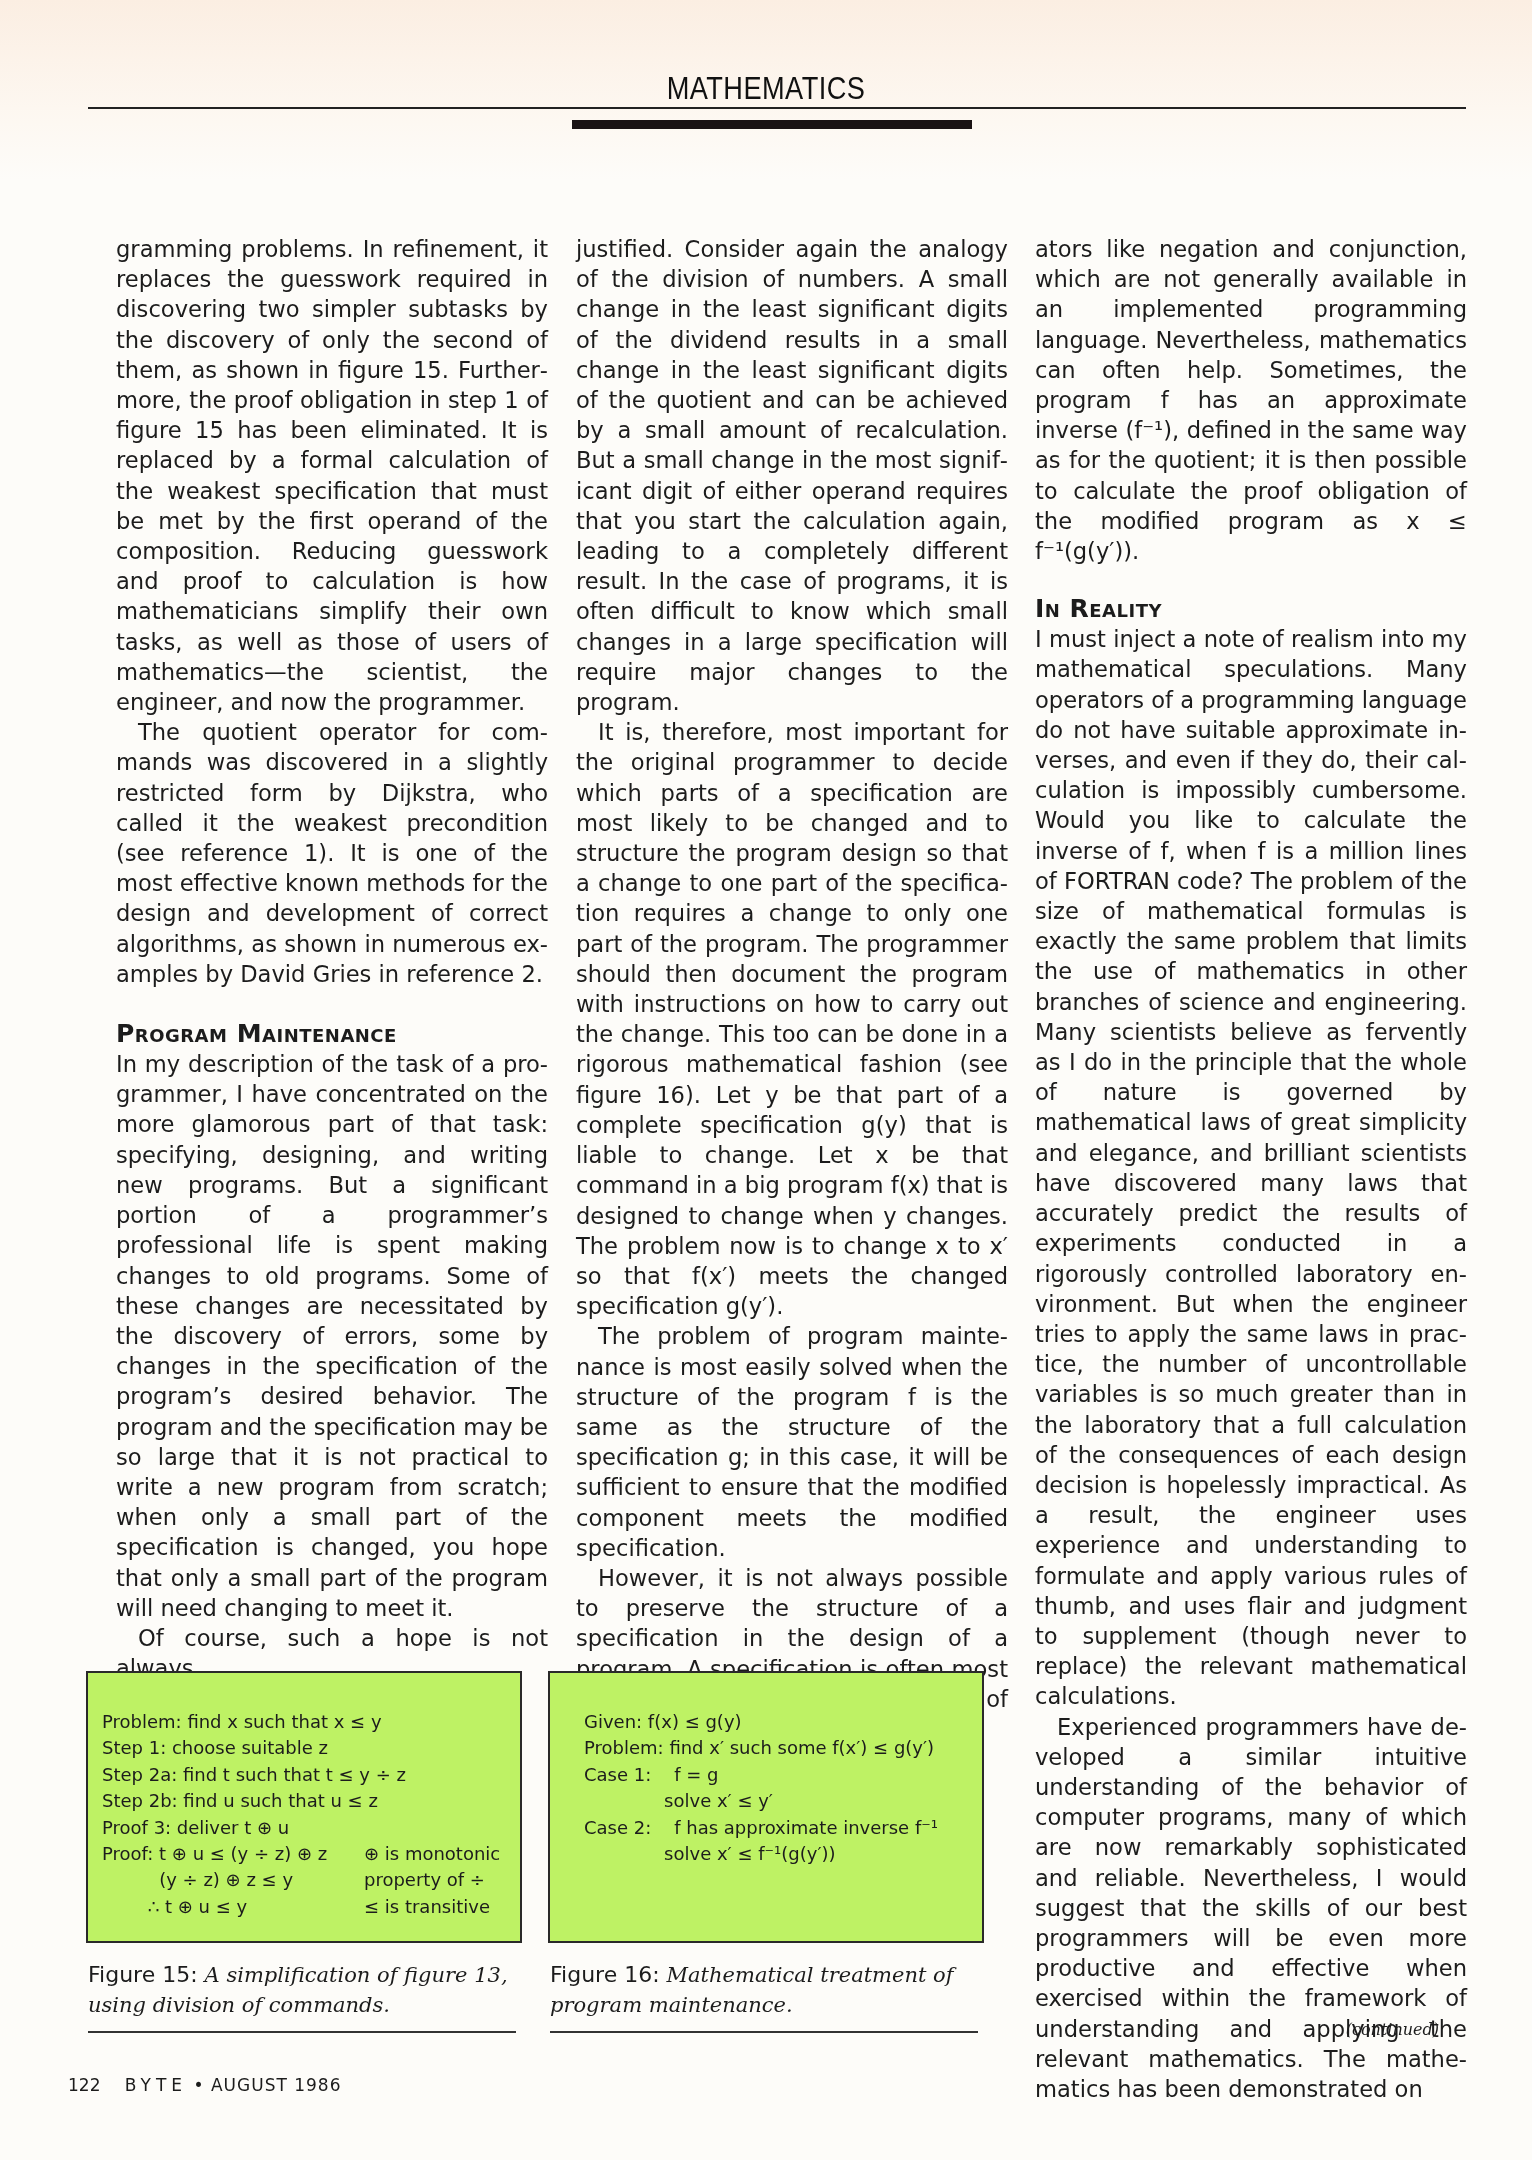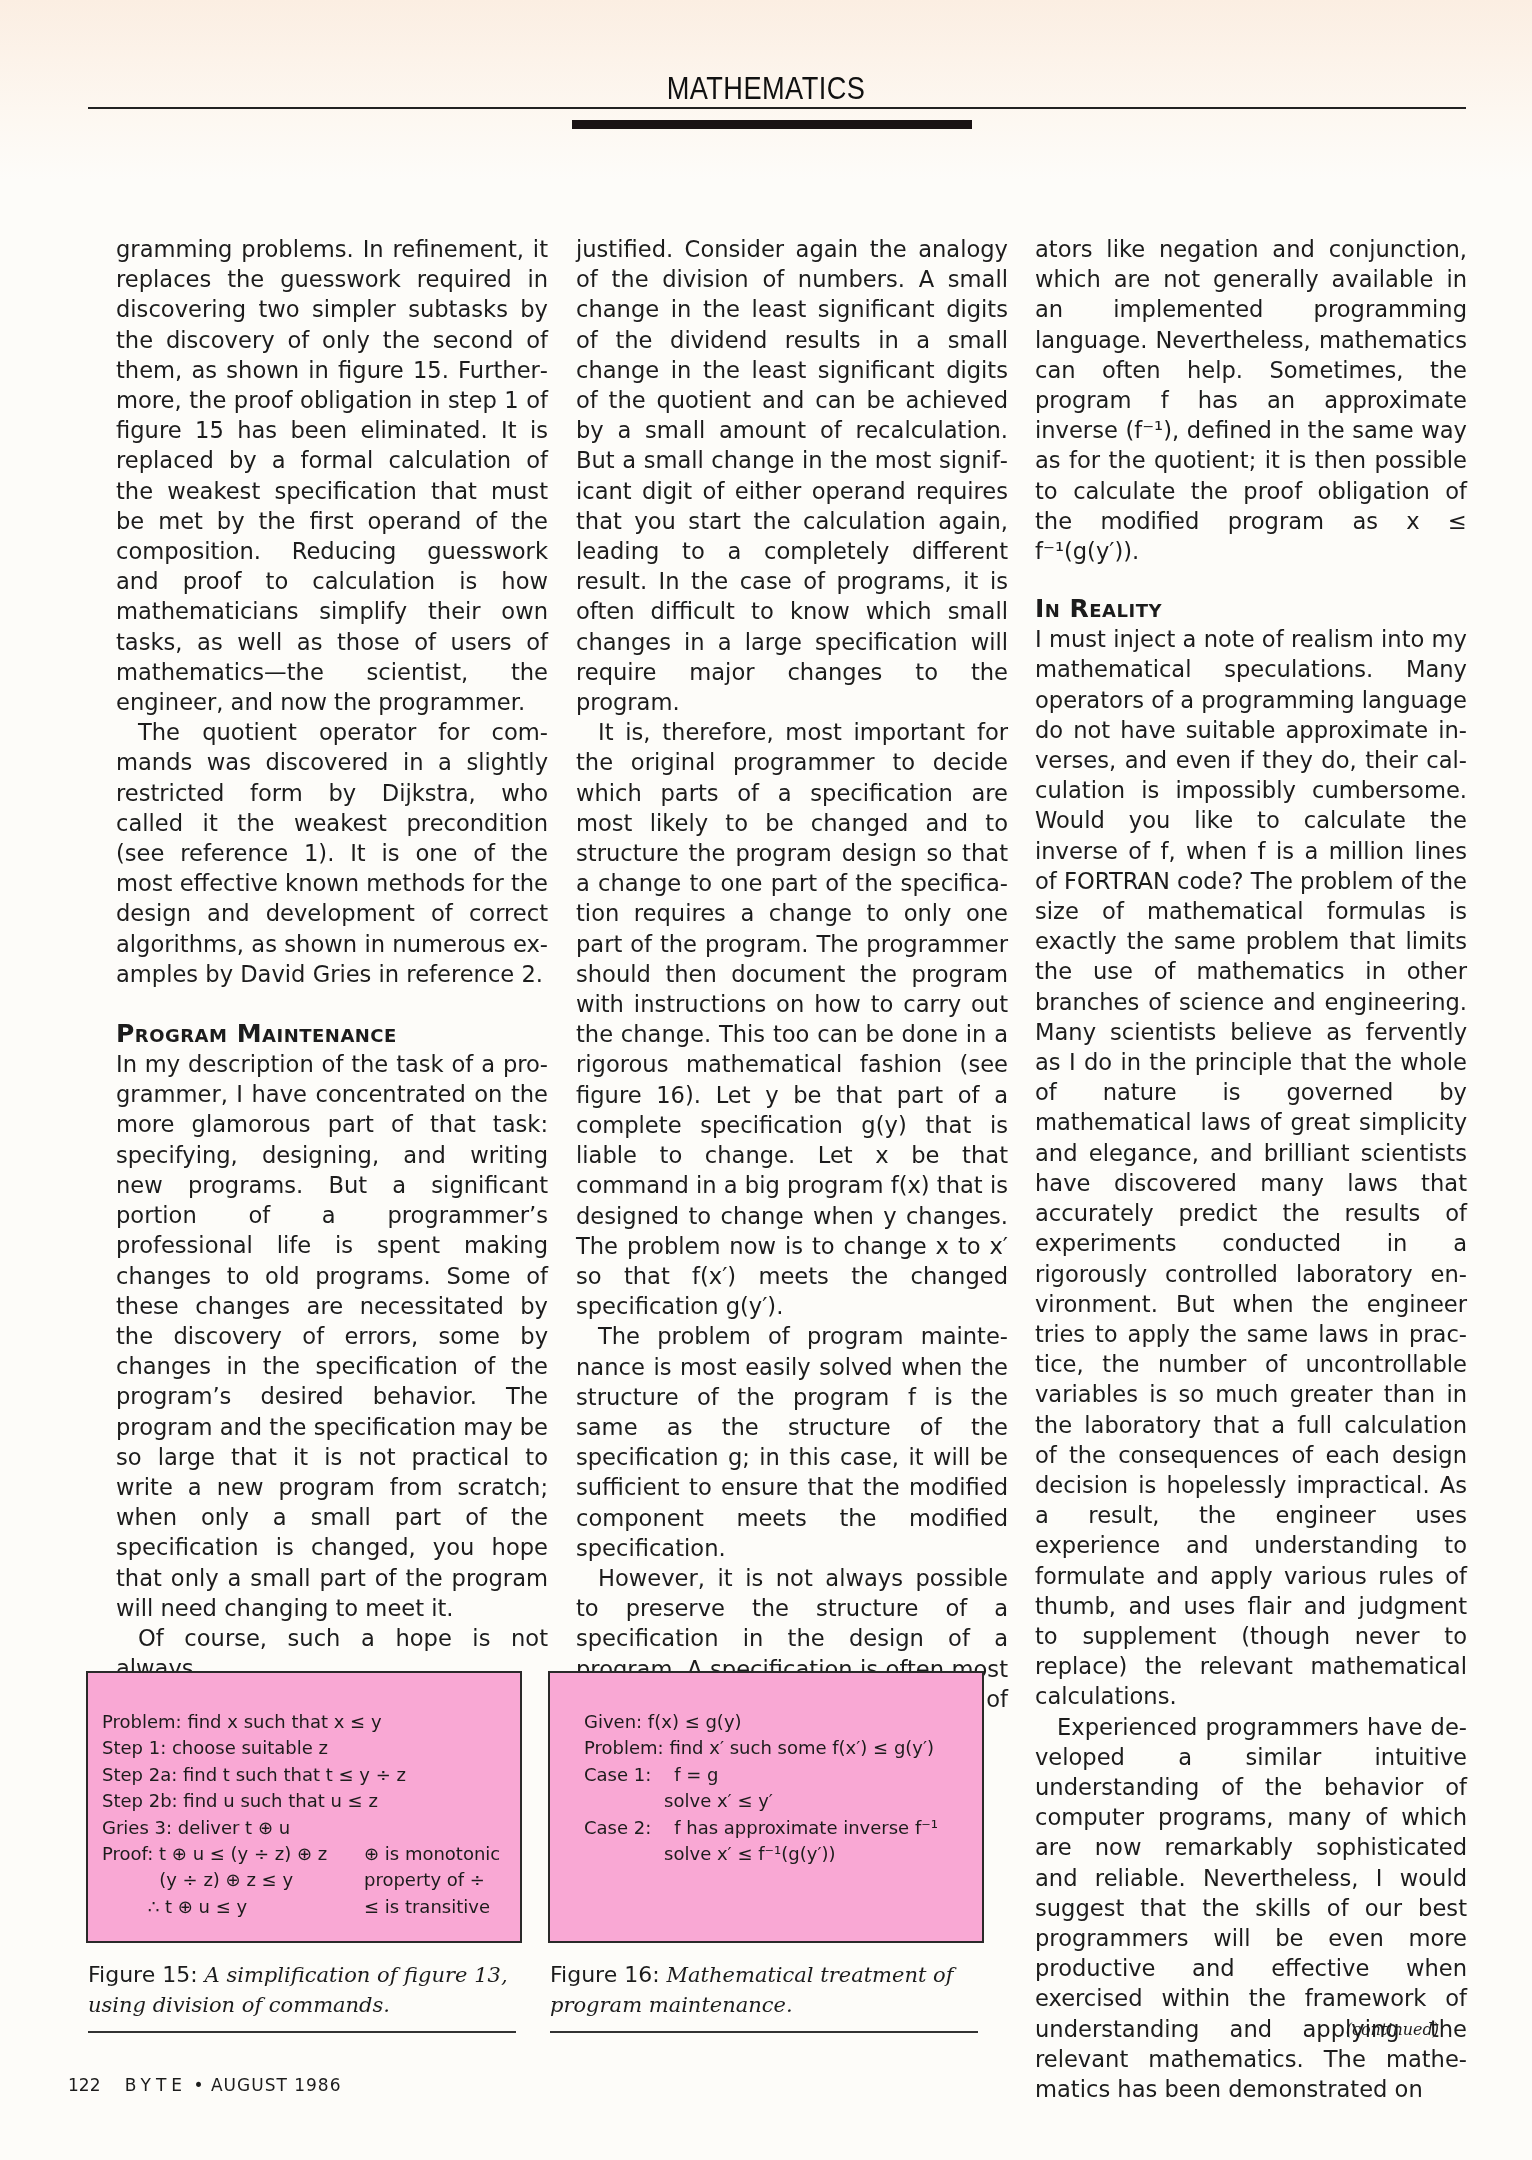--- a/index.html
+++ b/index.html
@@ -35,21 +35,21 @@
   #col1 { left: 88px; }
   #col2 { left: 548px; }
   #col3 { left: 1007px; }
   .heading {
     font-weight: bold; font-variant: small-caps; font-size: 25px; letter-spacing: 0.5px;
     margin-top: 30px !important; line-height: 30px; text-align: left;
   }
   .heading-first { margin-top: 28px !important; }
 
   .figure-box {
-    position: absolute; border: 2px solid #2a2a2a; background: #f9a8d4;
+    position: absolute; border: 2px solid #2a2a2a; background: #bef264;
     font-family: "DejaVu Sans", sans-serif; font-size: 18px; line-height: 26.4px;
   }
   #fig15-box { left: 86px; top: 1671px; width: 432px; height: 268px; }
   #fig16-box { left: 548px; top: 1671px; width: 432px; height: 268px; }
   .fig-lines { position: absolute; top: 36px; }
   #fig15-box .fig-lines { left: 14px; }
   #fig16-box .fig-lines { left: 34px; }
   .fig-line { white-space: pre; }
   .fig-table { border-collapse: collapse; }
   .fig-table td { padding: 0; vertical-align: top; white-space: pre; }
@@ -106,21 +106,21 @@
   <p>I must inject a note of realism into my mathematical speculations. Many operators of a programming language do not have suitable approximate in­verses, and even if they do, their cal­culation is impossibly cumbersome. Would you like to calculate the inverse of f, when f is a million lines of FOR­TRAN code? The problem of the size of mathematical formulas is exactly the same problem that limits the use of mathematics in other branches of science and engineering. Many scien­tists believe as fervently as I do in the principle that the whole of nature is governed by mathematical laws of great simplicity and elegance, and brilliant scientists have discovered many laws that accurately predict the results of experiments conducted in a rigorously controlled laboratory en­vironment. But when the engineer tries to apply the same laws in prac­tice, the number of uncontrollable variables is so much greater than in the laboratory that a full calculation of the consequences of each design decision is hopelessly impractical. As a result, the engineer uses experience and understanding to formulate and apply various rules of thumb, and uses flair and judgment to supple­ment (though never to replace) the relevant mathematical calculations.</p>
   <p class="indent">Experienced programmers have de­veloped a similar intuitive understand­ing of the behavior of computer pro­grams, many of which are now re­markably sophisticated and reliable. Nevertheless, I would suggest that the skills of our best programmers will be even more productive and effective when exercised within the framework of understanding and applying the relevant mathematics. The mathe­matics has been demonstrated on</p>
 </div>
 
 <div class="figure-box" id="fig15-box">
   <div class="fig-lines">
     <div class="fig-line">Problem: find x such that x ≤ y</div>
     <div class="fig-line">Step 1: choose suitable z</div>
     <div class="fig-line">Step 2a: find t such that t ≤ y ÷ z</div>
     <div class="fig-line">Step 2b: find u such that u ≤ z</div>
-    <div class="fig-line">Gries 3: deliver t ⊕ u</div>
+    <div class="fig-line">Proof 3: deliver t ⊕ u</div>
     <table class="fig-table">
       <tbody>
           <tr>
         <td class="proof-left">Proof: t ⊕ u ≤ (y ÷ z) ⊕ z</td>
         <td>⊕ is monotonic</td>
       </tr>
       <tr>
         <td class="proof-left">          (y ÷ z) ⊕ z ≤ y</td>
         <td>property of ÷</td>
       </tr>

